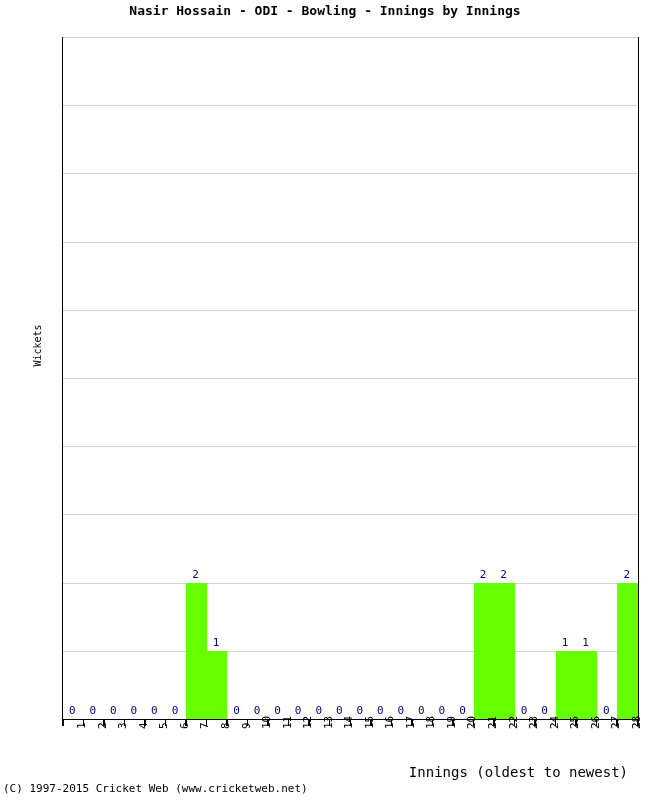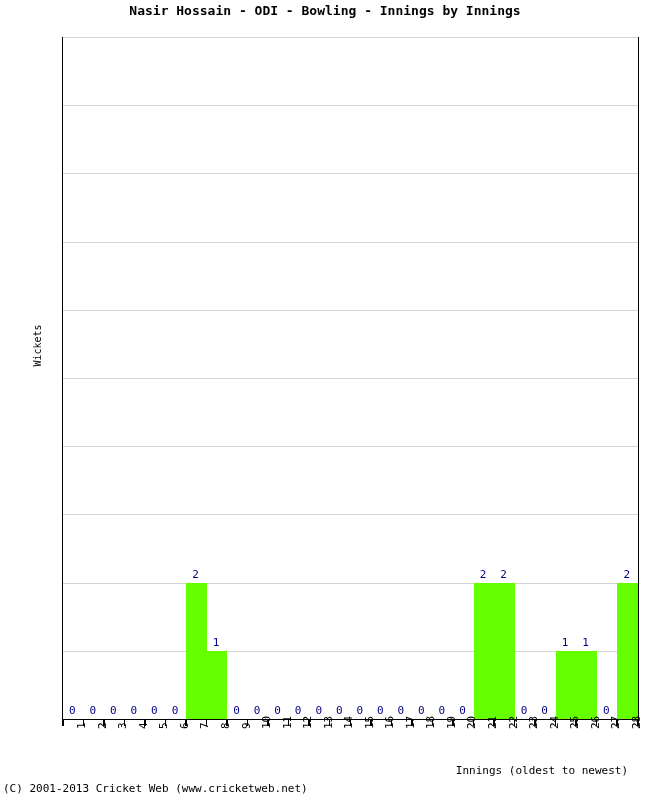--- a/index.html
+++ b/index.html
@@ -114,21 +114,21 @@
     transform-origin: left top;
   }
   #x-axis-title {
     position: absolute;
     left: 0;
     top: 764px;
     width: 650px;
     text-align: right;
     padding-right: 22px;
     box-sizing: border-box;
-    font-size: 11px;
+    font-size: 14px;
     color: #000000;
     font-family: "DejaVu Sans Mono", monospace;
     white-space: pre;
   }
 
   
   #footer-copyright {
     position: absolute;
     left: 3px;
     top: 782px;
@@ -269,13 +269,13 @@
     <div class="x-tick-label" style="left: 528.054px;">23</div>
     <div class="x-tick-label" style="left: 548.589px;">24</div>
     <div class="x-tick-label" style="left: 569.125px;">25</div>
     <div class="x-tick-label" style="left: 589.661px;">26</div>
     <div class="x-tick-label" style="left: 610.196px;">27</div>
     <div class="x-tick-label" style="left: 630.732px;">28</div>
   </div>
 
 <div id="x-axis-title">Innings (oldest to newest)</div>
 
-<div id="footer-copyright">(C) 2001-2013 Cricket Web (www.cricketweb.net)</div>
+<div id="footer-copyright">(C) 1997-2015 Cricket Web (www.cricketweb.net)</div>
 
 </body></html>

